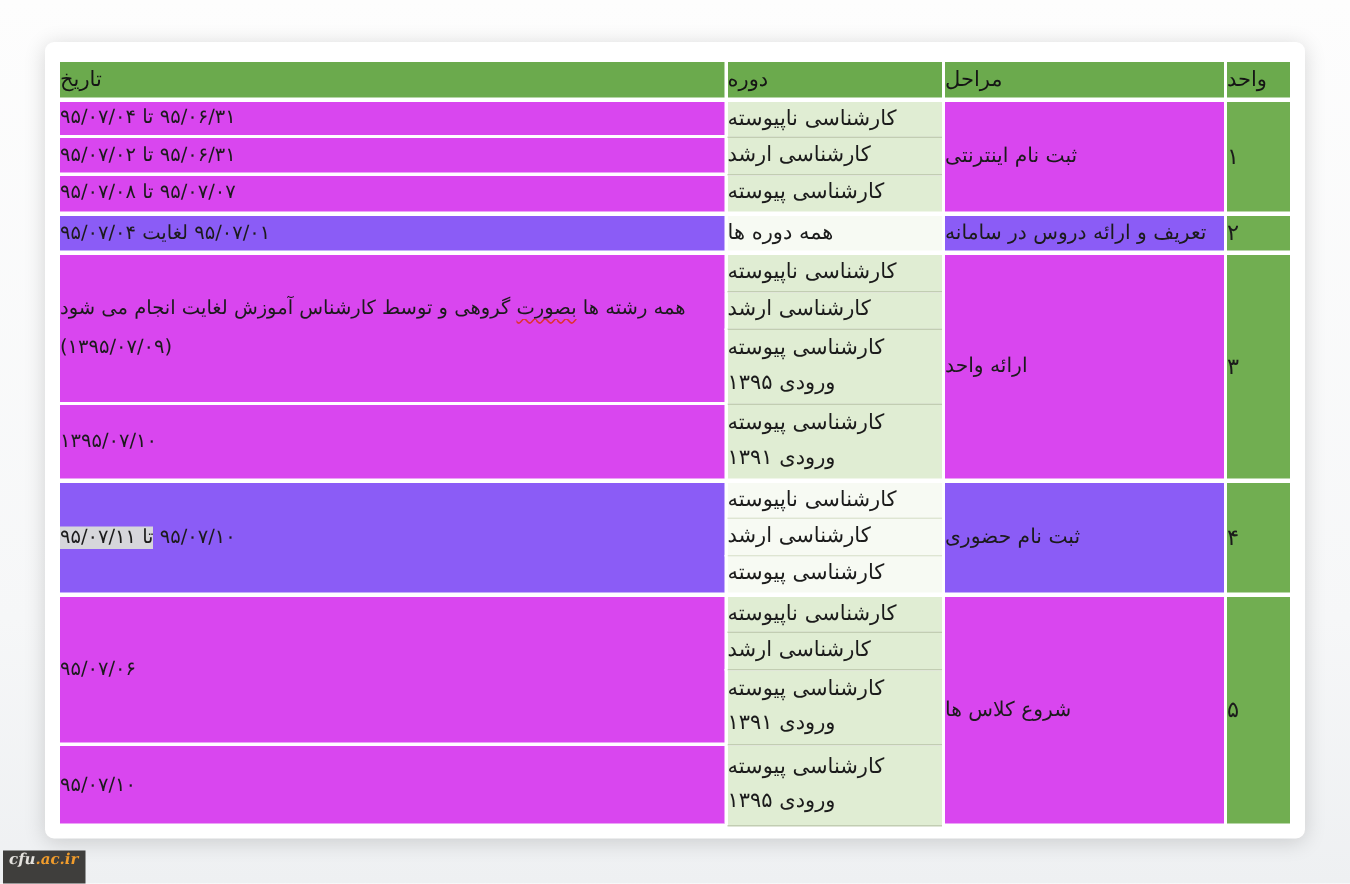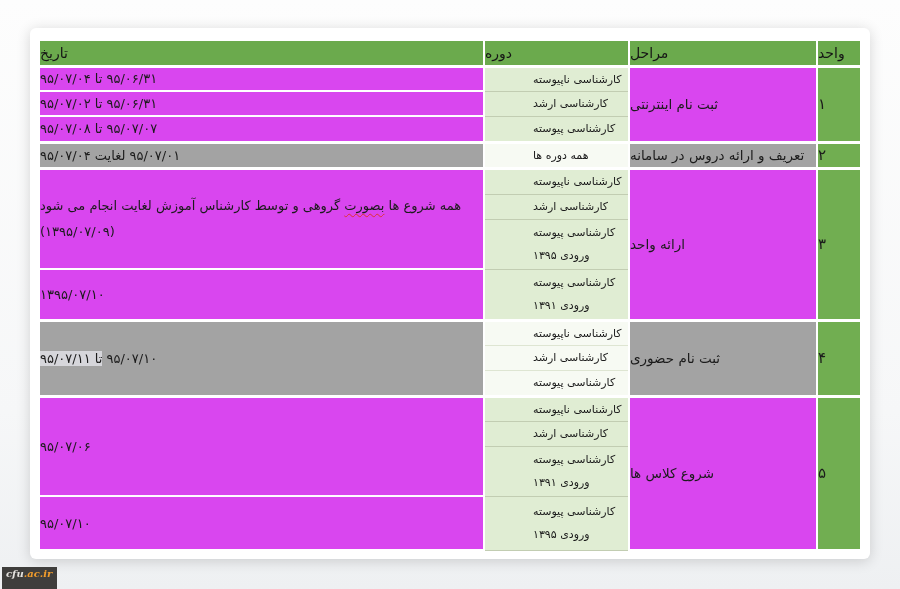--- a/index.html
+++ b/index.html
@@ -27,24 +27,24 @@
   }
   thead th {
     background:#6BAA4D; height:26px; font-size:14px; color:#151515;
   }
   tbody { border-top:3px solid #ffffff; }
   .c-radif { background:#71AE51; font-size:15px; }
   
   .band-a .c-date, .band-a .c-stage { background:#d946ef; }
   .band-a .c-dore { background:#E0EDD3; border-top:1px solid #C2CDB2; border-bottom:1px solid #C2CDB2; }
   
-  .band-b .c-date, .band-b .c-stage { background:#a3a3a3; }
+  .band-b .c-date, .band-b .c-stage { background:#8b5cf6; }
   .band-b .c-dore { background:#F7FAF3; border-top:1px solid #DEE5D2; border-bottom:1px solid #DEE5D2;margin-top:19px; }
   .c-date { font-size:13px; }
-  .c-dore { font-size:11px; line-height:23px;padding-left:48px; }
+  .c-dore { font-size:14px; line-height:23px; }
   .c-stage { font-size:13.5px;margin-top:44px; }
   tr.h25{height:25px} tr.h26{height:26px} tr.h50{height:50px} tr.h51{height:51px} tr.h54{height:54px}
   .note { line-height:26px; font-size:13px; }
   .sq {
     text-decoration:underline; text-decoration-style:wavy;
     text-decoration-color:#e03131; text-decoration-thickness:1px;
     text-underline-offset:3px;
   }
   .hl { background:#D6D6DB; }
   .watermark {
@@ -100,21 +100,21 @@
         <td class="c-date">۹۵/۰۷/۰۱ لغایت ۹۵/۰۷/۰۴</td>
       </tr>
     </tbody>
 
     <tbody class="band-a">
       <tr class="h26">
         <td class="c-radif" rowspan="4">۳</td>
         <td class="c-stage" rowspan="4">ارائه واحد</td>
         <td class="c-dore">کارشناسی ناپیوسته</td>
         <td class="c-date note" rowspan="3">
-          <div><span>همه شروع ها </span><span class="sq">بصورت</span><span> گروهی و توسط کارشناس آموزش لغایت انجام می شود</span></div>
+          <div><span>همه رشته ها </span><span class="sq">بصورت</span><span> گروهی و توسط کارشناس آموزش لغایت انجام می شود</span></div>
           <div>(۱۳۹۵/۰۷/۰۹)</div>
         </td>
       </tr>
       <tr class="h25">
         <td class="c-dore">کارشناسی ارشد</td>
       </tr>
       <tr class="h50">
         <td class="c-dore">
           <div>کارشناسی پیوسته</div>
           <div>ورودی ۱۳۹۵</div>

